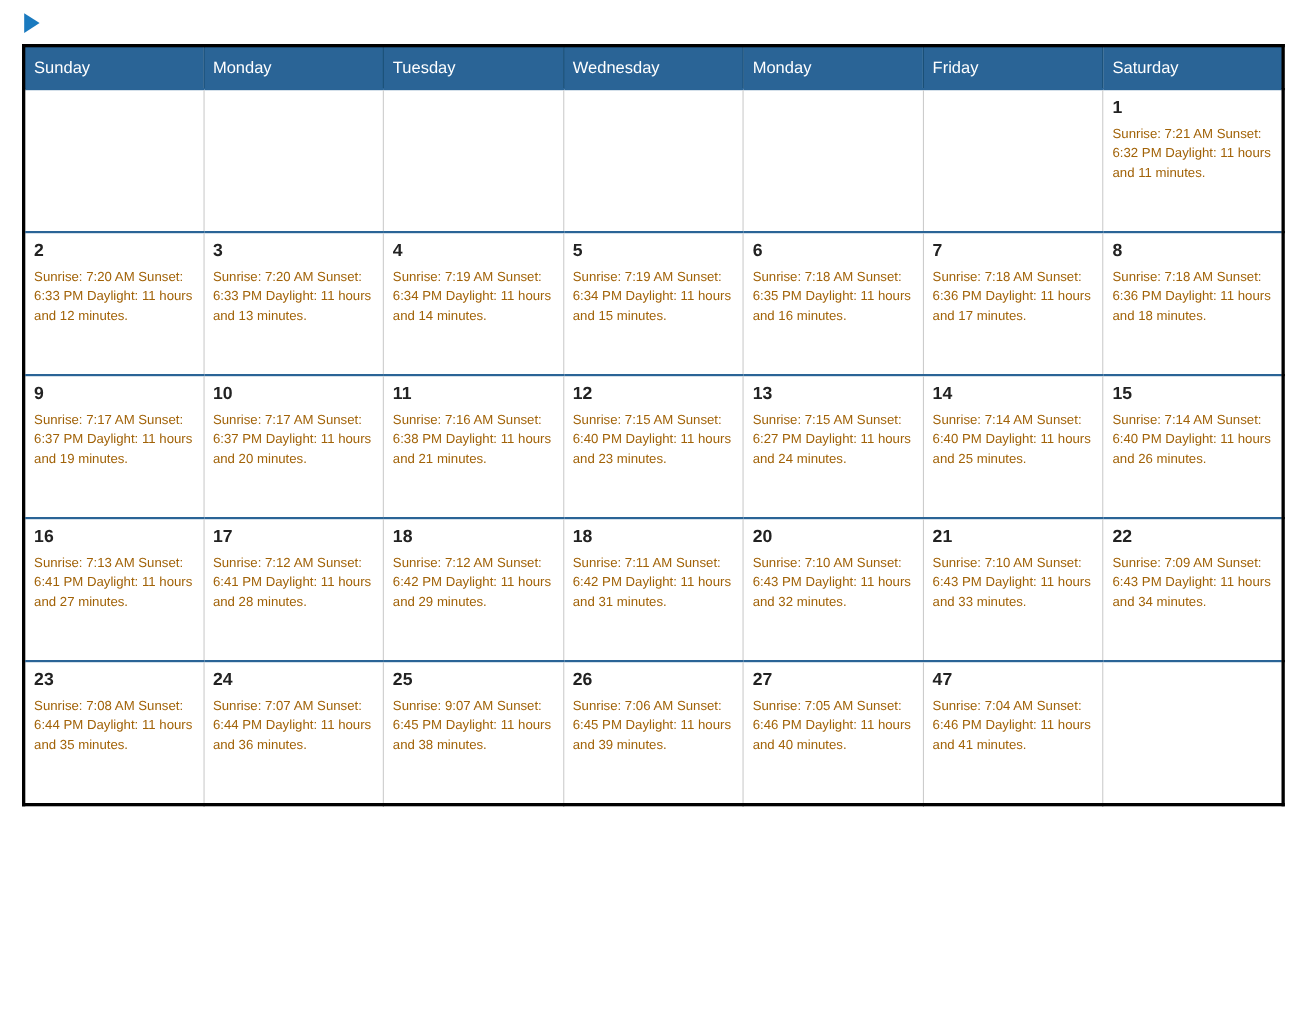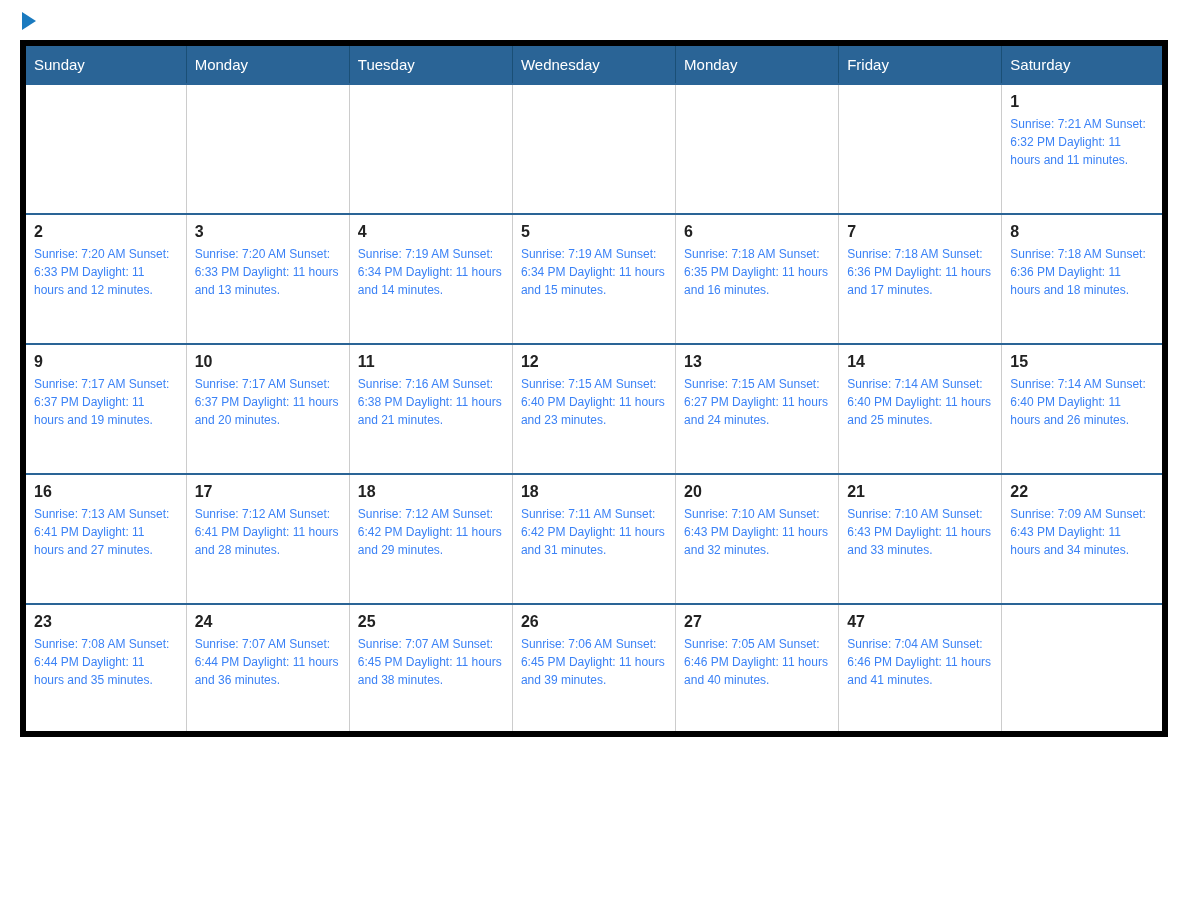--- a/index.html
+++ b/index.html
@@ -53,21 +53,21 @@
       line-height: 1.1;
     }
     .location {
       font-size: 18px;
       color: #444;
       margin-top: 4px;
     }
     .calendar {
       width: 100%;
       border-collapse: collapse;
-      border: 6px solid #000000;
+      border: 3px solid #000000;
     }
     .calendar th {
       background-color: #2a6496;
       color: #fff;
       padding: 10px 8px;
       font-size: 15px;
       font-weight: normal;
       text-align: left;
       border: 1px solid #1a4f76;
     }
@@ -86,21 +86,21 @@
       border-top: 2px solid #2a6496;
     }
     .day-number {
       font-size: 16px;
       font-weight: bold;
       color: #222;
       margin-bottom: 4px;
     }
     .day-info {
       font-size: 12px;
-      color: #3b82f6;
+      color: #a16207;
       line-height: 1.5;
     }
     .empty-cell {
       background: #f9f9f9;
     }
   </style>
 </head>
 <body>
 
 <div class="header">
@@ -286,21 +286,21 @@
 Daylight: 11 hours and 35 minutes.</div>
         </td>
         <td>
           <div class="day-number">24</div>
           <div class="day-info">Sunrise: 7:07 AM
 Sunset: 6:44 PM
 Daylight: 11 hours and 36 minutes.</div>
         </td>
         <td>
           <div class="day-number">25</div>
-          <div class="day-info">Sunrise: 7:07 AM
+          <div class="day-info">Sunrise: 9:07 AM
 Sunset: 6:45 PM
 Daylight: 11 hours and 38 minutes.</div>
         </td>
         <td>
           <div class="day-number">26</div>
           <div class="day-info">Sunrise: 7:06 AM
 Sunset: 6:45 PM
 Daylight: 11 hours and 39 minutes.</div>
         </td>
         <td>

